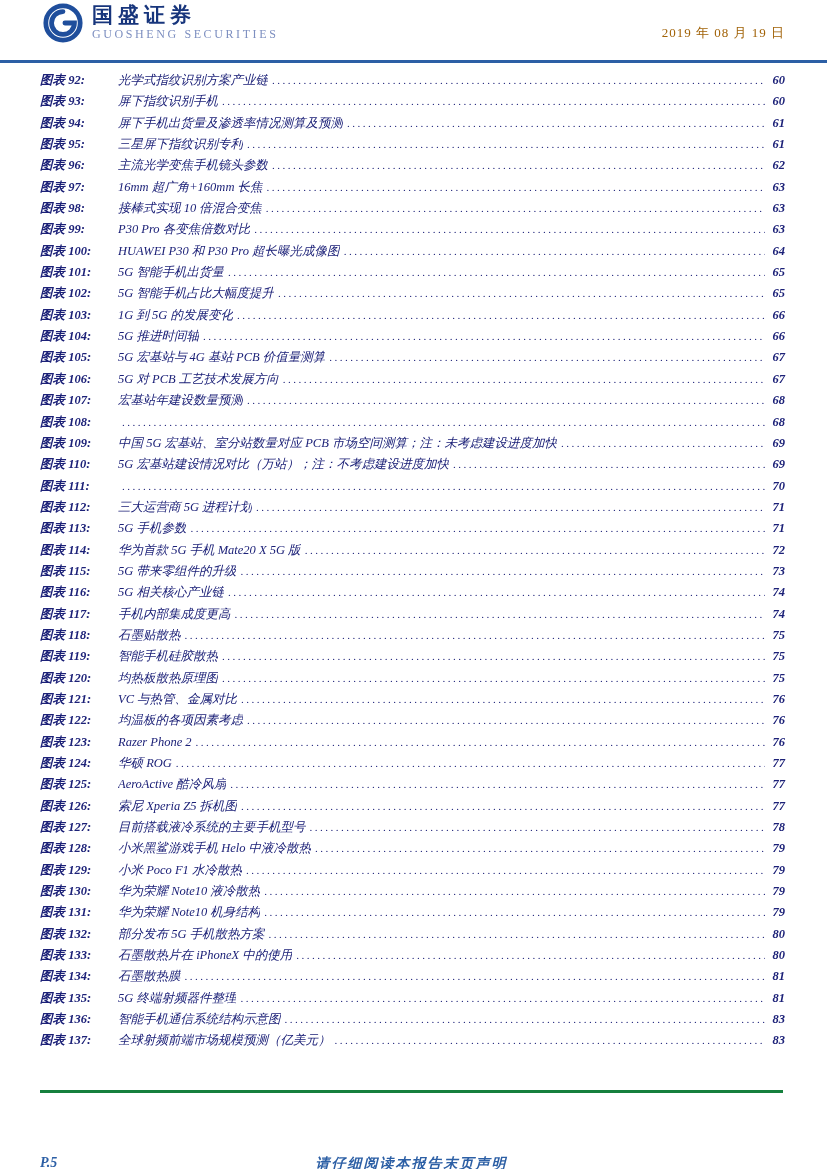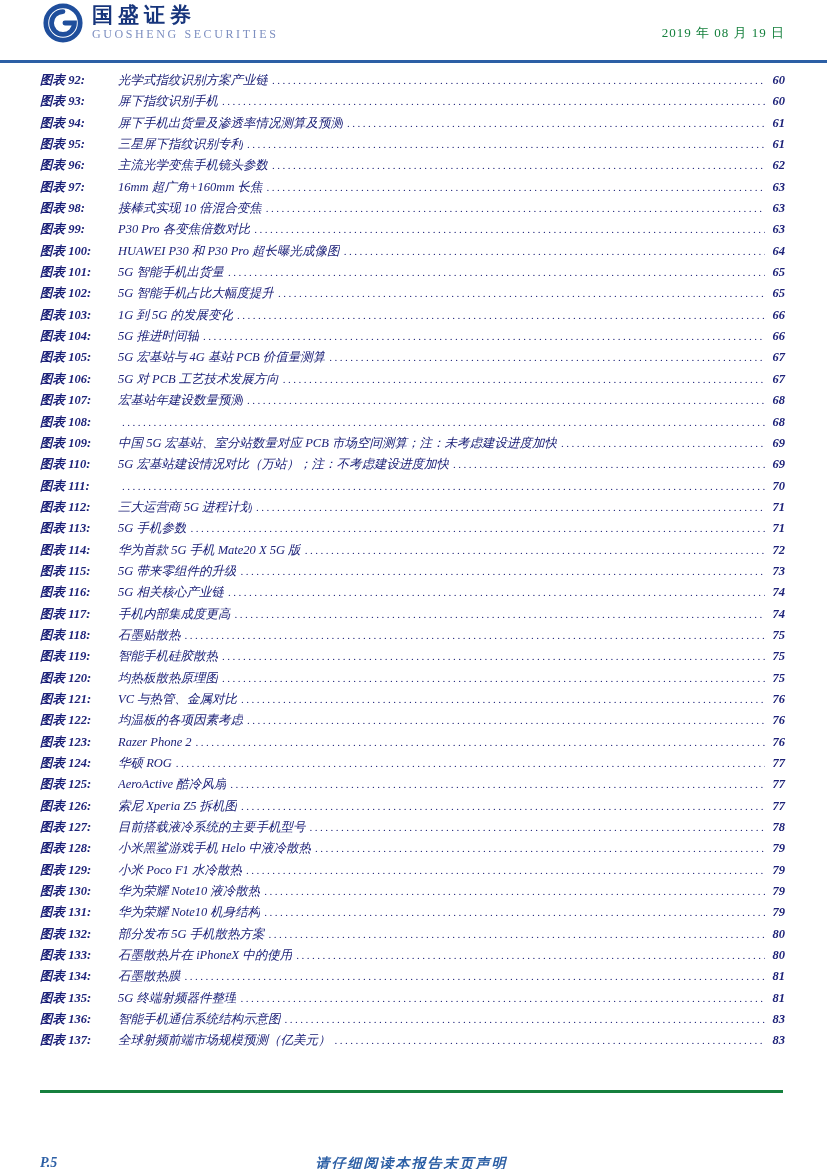--- a/index.html
+++ b/index.html
@@ -44,21 +44,21 @@
   .brand-sub {
     font-size: 12px;
     letter-spacing: 2.6px;
     color: #7d8fc0;
     white-space: nowrap;
     text-align: right;
   }
   .header-date {
     padding-bottom: 10px;
     font-size: 13px;
-    color: #15803d;
+    color: #a16207;
     letter-spacing: 1px;
   }
 
   
   .toc {
     position: absolute;
     top: 72px;
     left: 40px;
     right: 42px;
   }

